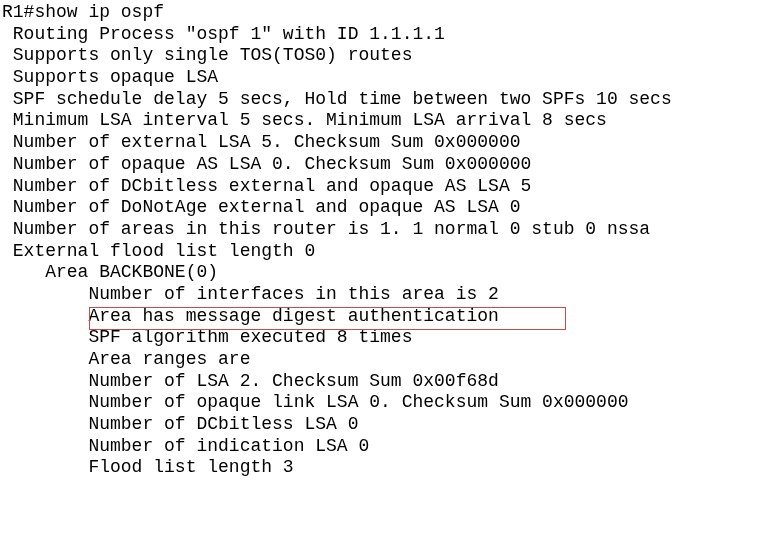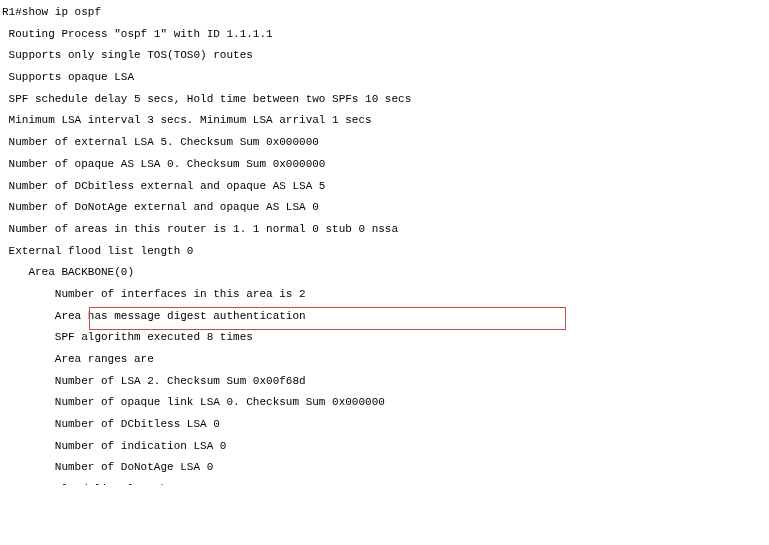--- a/index.html
+++ b/index.html
@@ -7,21 +7,21 @@
     padding: 0;
     background: #ffffff;
   }
   #terminal {
     position: relative;
     width: 769px;
     height: 485px;
     background: #ffffff;
     overflow: hidden;
     font-family: "Liberation Mono", "DejaVu Sans Mono", monospace;
-    font-size: 11px;
+    font-size: 18px;
     line-height: 21.7px;
     color: #000000;
     letter-spacing: 0px;
     box-sizing: border-box;
     padding: 2px 0 0 0;
   }
   .line {
     white-space: pre;
     height: 21.7px;
     margin: 0;
@@ -62,37 +62,36 @@
 <body>
 
 <div id="terminal">
 
   <div class="line">R1#show ip ospf</div>
 
   <div class="line"> Routing Process "ospf 1" with ID 1.1.1.1</div>
   <div class="line"> Supports only single TOS(TOS0) routes</div>
   <div class="line"> Supports opaque LSA</div>
   <div class="line"> SPF schedule delay 5 secs, Hold time between two SPFs 10 secs</div>
-  <div class="line"> Minimum LSA interval 3 secs. Minimum LSA arrival 1 secs</div>
+  <div class="line"> Minimum LSA interval 5 secs. Minimum LSA arrival 8 secs</div>
   <div class="line"> Number of external LSA 5. Checksum Sum 0x000000</div>
   <div class="line"> Number of opaque AS LSA 0. Checksum Sum 0x000000</div>
   <div class="line"> Number of DCbitless external and opaque AS LSA 5</div>
   <div class="line"> Number of DoNotAge external and opaque AS LSA 0</div>
   <div class="line"> Number of areas in this router is 1. 1 normal 0 stub 0 nssa</div>
   <div class="line"> External flood list length 0</div>
   <div class="line">    Area BACKBONE(0)</div>
   <div class="line">        Number of interfaces in this area is 2</div>
   <div class="line">        Area has message digest authentication</div>
   <div class="line">        SPF algorithm executed 8 times</div>
   <div class="line">        Area ranges are</div>
   <div class="line">        Number of LSA 2. Checksum Sum 0x00f68d</div>
   <div class="line">        Number of opaque link LSA 0. Checksum Sum 0x000000</div>
   <div class="line">        Number of DCbitless LSA 0</div>
   <div class="line">        Number of indication LSA 0</div>
-  <div class="line">        Number of DoNotAge LSA 0</div>
   <div class="line">        Flood list length 3</div>
 
   <div class="line blank"></div>
 
   <div class="prompt-line"><span>R1#</span><span class="cursor"></span></div>
 
   <div id="highlight-box"></div>
 
 </div>
 

